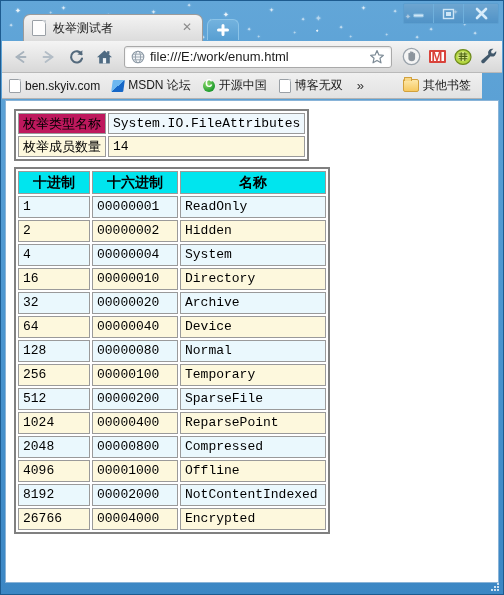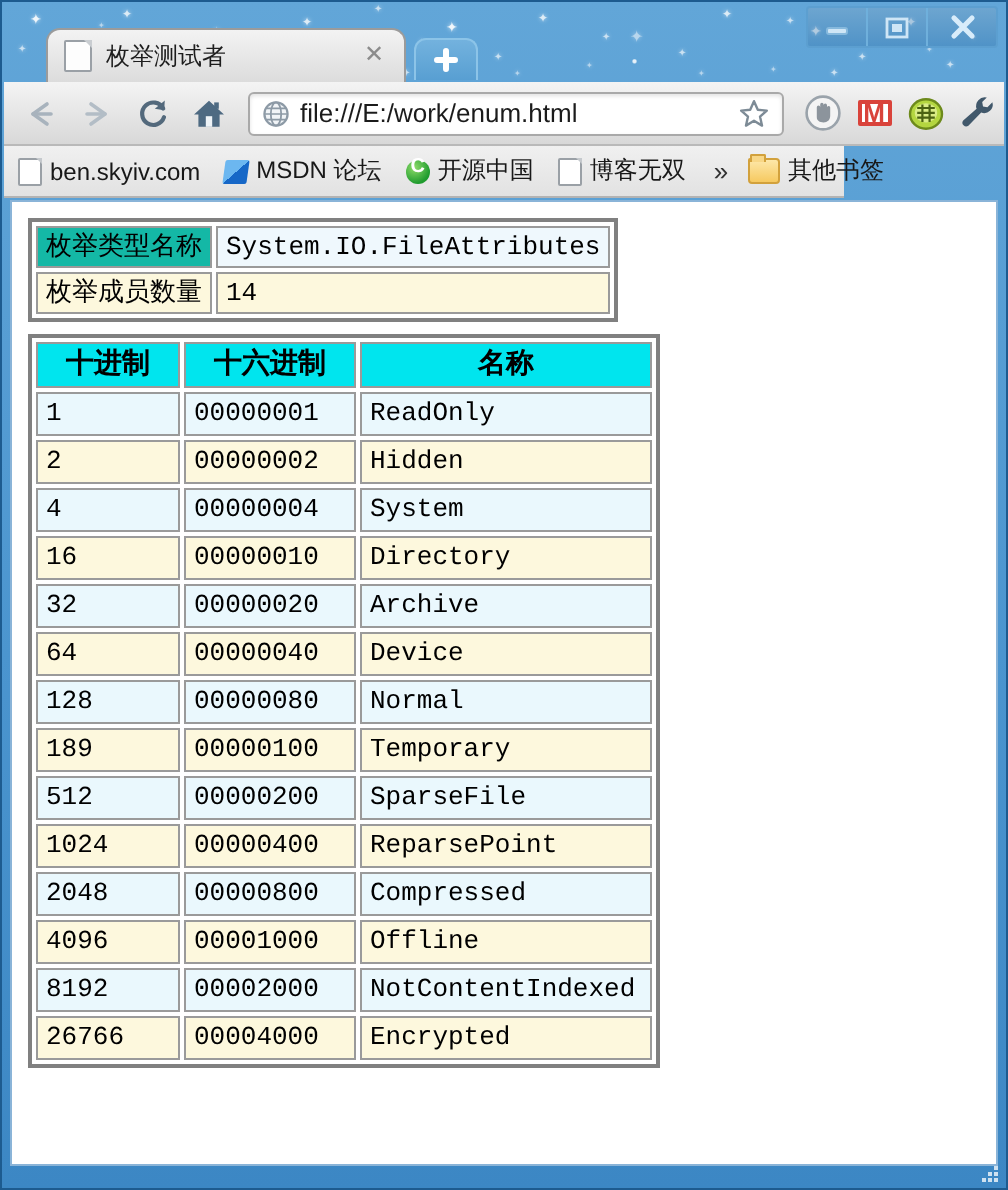--- a/index.html
+++ b/index.html
@@ -212,21 +212,21 @@
     font-size: 13px;
     font-weight: bold;
     color: #d9433b;
     font-family: "Liberation Sans", sans-serif;
   }
 
   
   #bookmarks {
     position: absolute;
     left: 1px; top: 72px;
-    width: 420px;
+    width: 480px;
     height: 26px;
     background: linear-gradient(#f0f0f0, #e2e2e2);
     border-bottom: 1px solid #b3b3b3;
     display: flex;
     align-items: center;
     box-sizing: border-box;
     font-size: 12px;
     color: #181818;
   }
   .bm {
@@ -326,21 +326,21 @@
   }
   #info-table td {
     border: 1px solid #9a9a9a;
     padding: 1px 4px;
     line-height: 17px;
   }
   .info-label {
     font-family: "DejaVu Sans", "Liberation Sans", sans-serif;
     white-space: nowrap;
   }
-  .cell-white { background: #14b8a6; }
+  .cell-white { background: #be185d; font-family: Liberation Serif, serif; }
   .cell-cyanish { background: #eff8fd; }
   .cell-yellow { background: #fdf8dd; margin-left: 48px; }
 
   #enum-table {
     border: 2px solid #808080;
   }
   #enum-table th {
     background: #00e5ee;
     border: 1px solid #9a9a9a;
     padding: 1px 5px;
@@ -607,21 +607,21 @@
               <td class="col-dec">64</td>
               <td class="col-hex">00000040</td>
               <td class="col-name">Device</td>
             </tr>
             <tr class="odd">
               <td class="col-dec">128</td>
               <td class="col-hex">00000080</td>
               <td class="col-name">Normal</td>
             </tr>
             <tr class="even">
-              <td class="col-dec">189</td>
+              <td class="col-dec">256</td>
               <td class="col-hex">00000100</td>
               <td class="col-name">Temporary</td>
             </tr>
             <tr class="odd">
               <td class="col-dec">512</td>
               <td class="col-hex">00000200</td>
               <td class="col-name">SparseFile</td>
             </tr>
             <tr class="even">
               <td class="col-dec">1024</td>

